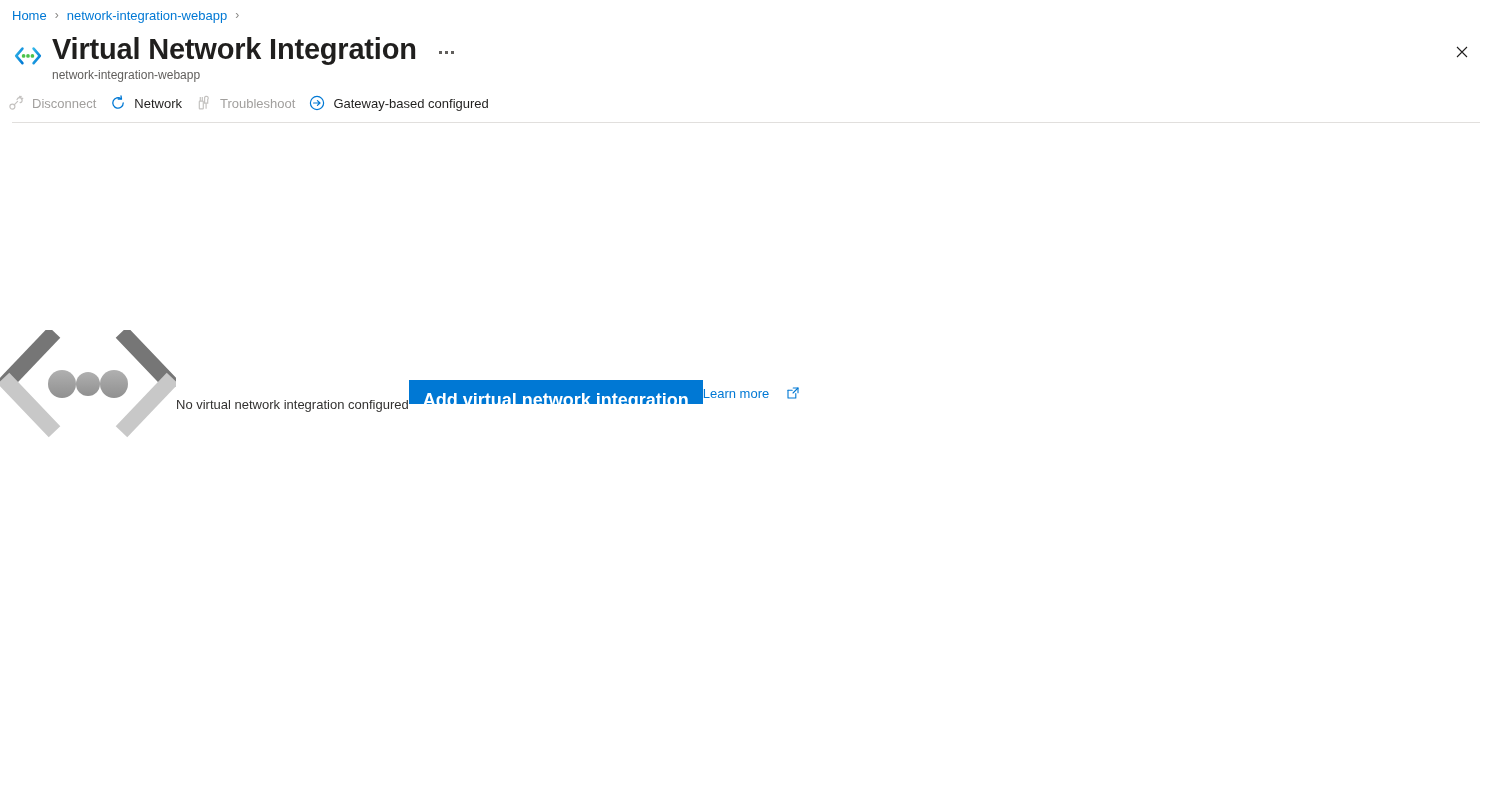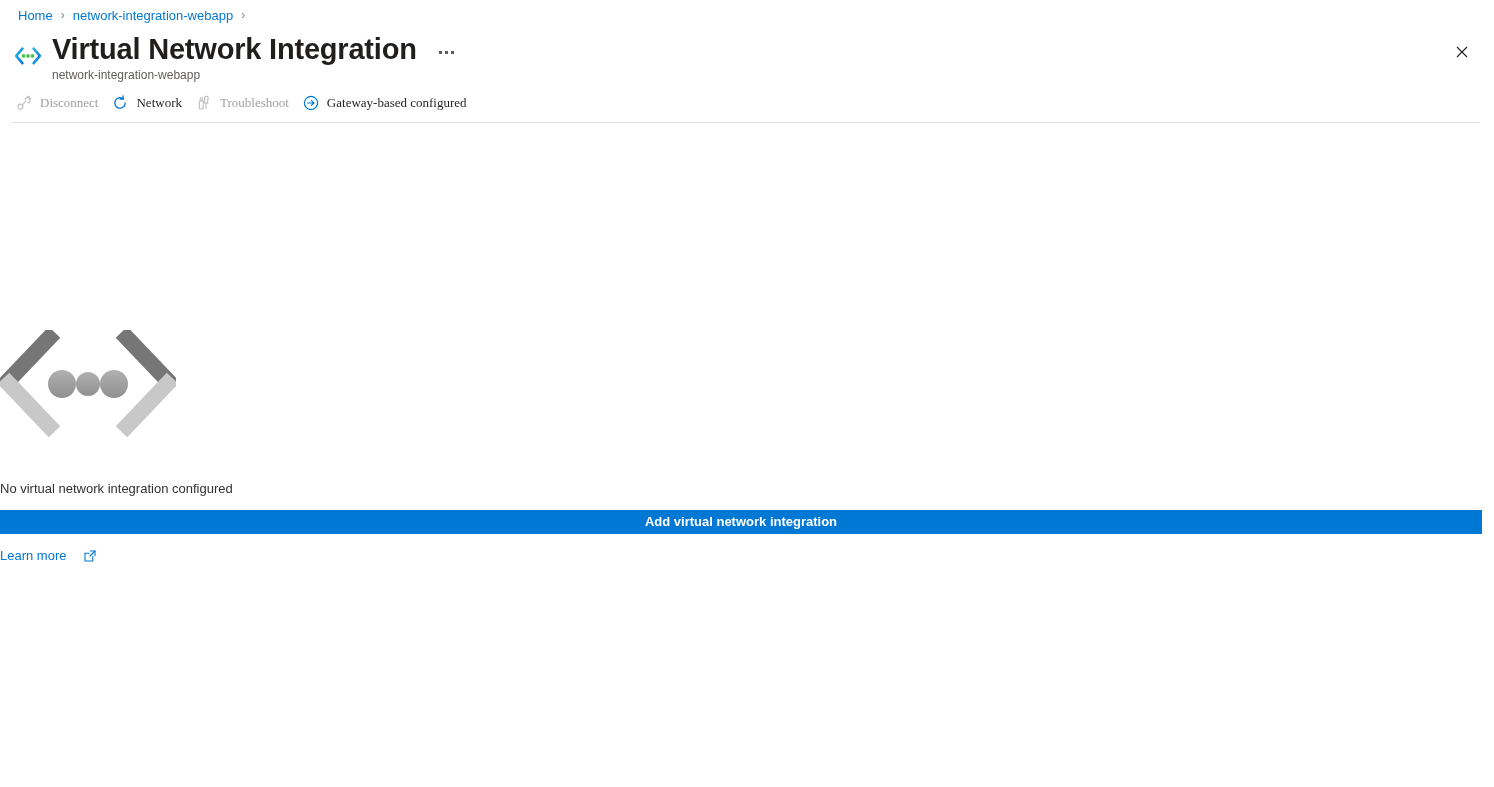--- a/index.html
+++ b/index.html
@@ -12,21 +12,21 @@
     font-family: "Liberation Sans", sans-serif;
     color: #323130;
     overflow: hidden;
   }
 
   
   .breadcrumb {
     display: flex;
     align-items: center;
     height: 30px;
-    padding: 0 0 0 18px;
+    padding: 0 0 0 12px;
     font-size: 13px;
   }
   .crumb-link {
     color: #0078d4;
     text-decoration: none;
     cursor: pointer;
     white-space: nowrap;
   }
   .crumb-sep {
     color: #8a8886;
@@ -92,23 +92,22 @@
     justify-content: center;
     cursor: pointer;
     color: #201f1e;
   }
 
   
   .toolbar {
     display: flex;
     align-items: center;
     height: 34px;
-    padding: 0 0 0 12px;
+    padding: 0 0 0 4px;
     gap: 0;
-    font-family: Liberation Serif, serif;
   }
   .tb-item {
     display: flex;
     align-items: center;
     height: 30px;
     padding: 0 10px 0 4px;
     font-size: 13px;
     cursor: pointer;
     white-space: nowrap;
     color: #201f1e;
@@ -137,39 +136,39 @@
     height: calc(787px - 131px);
     display: flex;
     justify-content: center;
     position: relative;
   }
   .empty-state {
     position: absolute;
     top: 207px;
     left: 0; right: 12px;
     display: flex;
-    flex-direction: column;
+    align-items: center;
   }
   .empty-illustration { width: 176px; height: 112px; }
   .empty-text {
     margin-top: 38px;
     font-size: 13px;
     color: #323130;
     line-height: 18px;
   }
   .add-button {
     margin-top: 12px;
     background: #0078d4;
     color: #ffffff;
     border: none;
     font-family: "Liberation Sans", sans-serif;
-    font-size: 13px;
+    font-size: 18px;
     font-weight: bold;
     height: 24px;
-    padding: 0 14px;
+    padding: 8px 14px;
     cursor: pointer;
     line-height: 24px;
   }
   .learn-more {
     margin-top: 14px;
     display: flex;
     align-items: center;
     gap: 18px;
     color: #0078d4;
     font-size: 13px;

